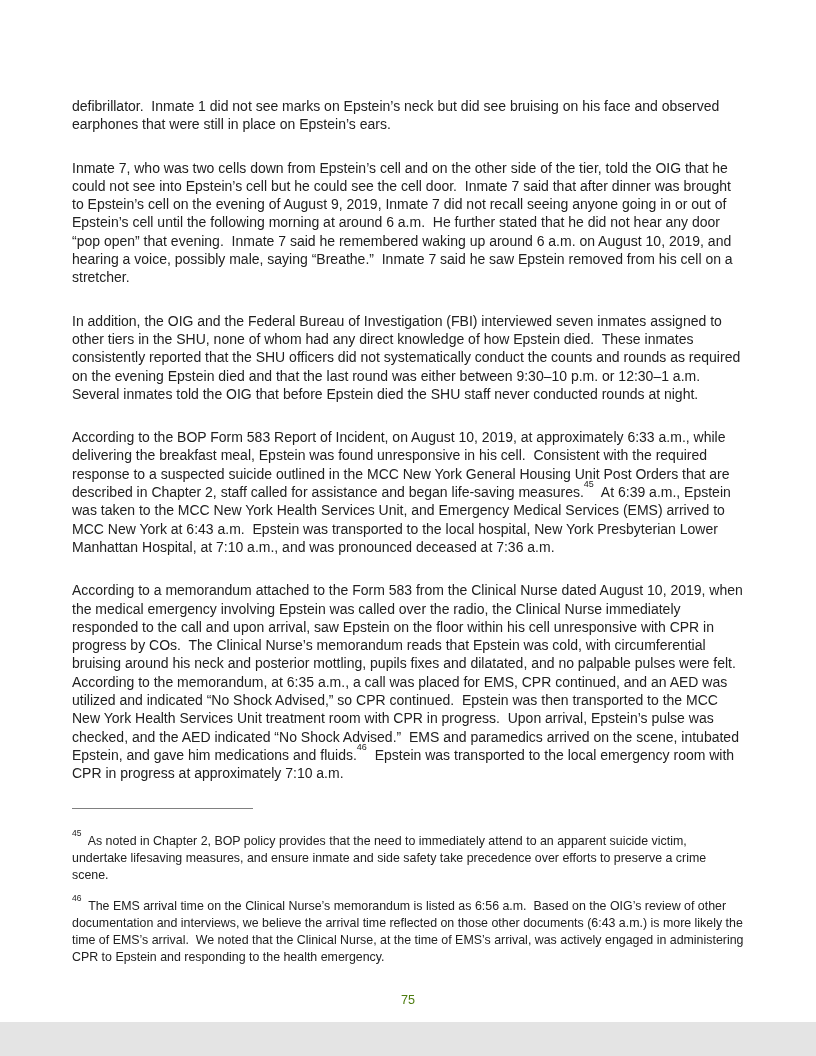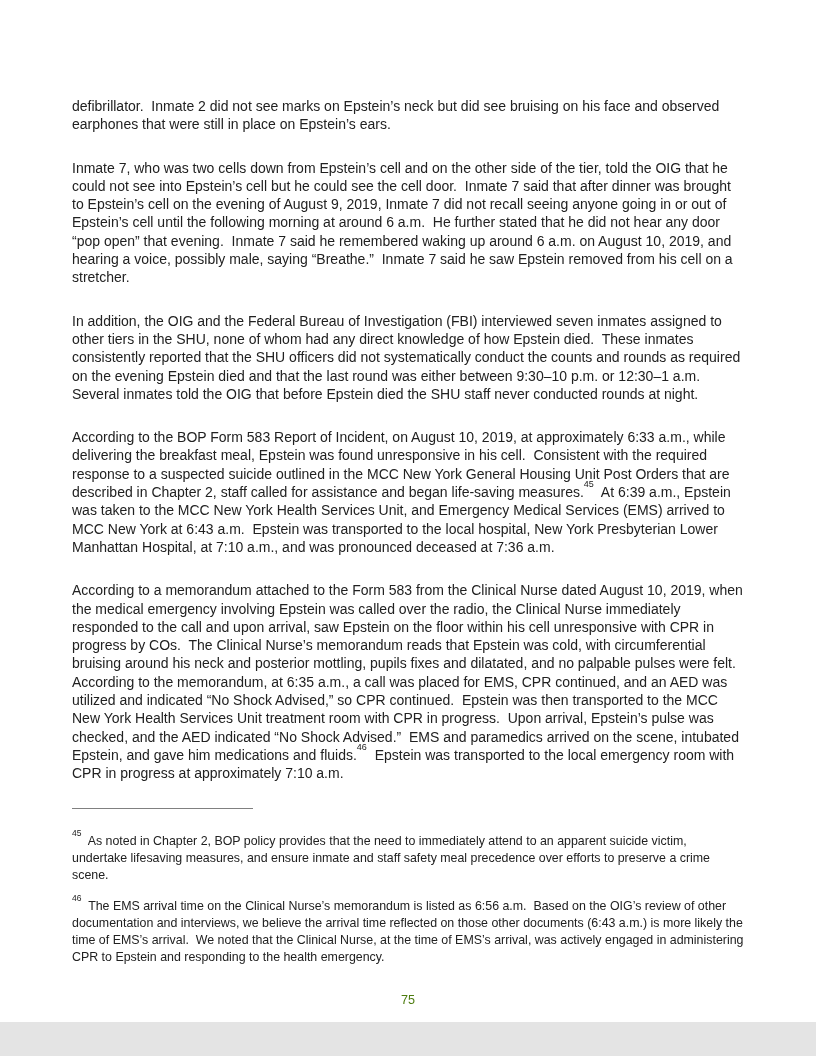--- a/index.html
+++ b/index.html
@@ -67,33 +67,33 @@
     width: 100%; height: 34px;
     background: #e4e4e4;
   }
 </style>
 </head>
 <body>
 
 <div class="page">
   <main class="content">
 
-    <p class="para">defibrillator.  Inmate 2 did not see marks on Epstein’s neck but did see bruising on his face and observed earphones that were still in place on Epstein’s ears.</p>
+    <p class="para">defibrillator.  Inmate 1 did not see marks on Epstein’s neck but did see bruising on his face and observed earphones that were still in place on Epstein’s ears.</p>
 
     <p class="para">Inmate 7, who was two cells down from Epstein’s cell and on the other side of the tier, told the OIG that he could not see into Epstein’s cell but he could see the cell door.  Inmate 7 said that after dinner was brought to Epstein’s cell on the evening of August 9, 2019, Inmate 7 did not recall seeing anyone going in or out of Epstein’s cell until the following morning at around 6 a.m.  He further stated that he did not hear any door “pop open” that evening.  Inmate 7 said he remembered waking up around 6 a.m. on August 10, 2019, and hearing a voice, possibly male, saying “Breathe.”  Inmate 7 said he saw Epstein removed from his cell on a stretcher.</p>
 
     <p class="para">In addition, the OIG and the Federal Bureau of Investigation (FBI) interviewed seven inmates assigned to other tiers in the SHU, none of whom had any direct knowledge of how Epstein died.  These inmates consistently reported that the SHU officers did not systematically conduct the counts and rounds as required on the evening Epstein died and that the last round was either between 9:30–10 p.m. or 12:30–1 a.m.  Several inmates told the OIG that before Epstein died the SHU staff never conducted rounds at night.</p>
 
     <p class="para"><span>According to the BOP Form 583 Report of Incident, on August 10, 2019, at approximately 6:33 a.m., while delivering the breakfast meal, Epstein was found unresponsive in his cell.  Consistent with the required response to a suspected suicide outlined in the MCC New York General Housing Unit Post Orders that are described in Chapter 2, staff called for assistance and began life-saving measures.</span><sup class="fnref">45</sup><span>  At 6:39 a.m., Epstein was taken to the MCC New York Health Services Unit, and Emergency Medical Services (EMS) arrived to MCC New York at 6:43 a.m.  Epstein was transported to the local hospital, New York Presbyterian Lower Manhattan Hospital, at 7:10 a.m., and was pronounced deceased at 7:36 a.m.</span></p>
 
     <p class="para"><span>According to a memorandum attached to the Form 583 from the Clinical Nurse dated August 10, 2019, when the medical emergency involving Epstein was called over the radio, the Clinical Nurse immediately responded to the call and upon arrival, saw Epstein on the floor within his cell unresponsive with CPR in progress by COs.  The Clinical Nurse’s memorandum reads that Epstein was cold, with circumferential bruising around his neck and posterior mottling, pupils fixes and dilatated, and no palpable pulses were felt.  According to the memorandum, at 6:35 a.m., a call was placed for EMS, CPR continued, and an AED was utilized and indicated “No Shock Advised,” so CPR continued.  Epstein was then transported to the MCC New York Health Services Unit treatment room with CPR in progress.  Upon arrival, Epstein’s pulse was checked, and the AED indicated “No Shock Advised.”  EMS and paramedics arrived on the scene, intubated Epstein, and gave him medications and fluids.</span><sup class="fnref">46</sup><span>  Epstein was transported to the local emergency room with CPR in progress at approximately 7:10 a.m.</span></p>
 
     <hr class="footnote-sep">
 
-    <p class="footnote"><sup class="fnmark">45</sup><span>  As noted in Chapter 2, BOP policy provides that the need to immediately attend to an apparent suicide victim, undertake lifesaving measures, and ensure inmate and staff safety meal precedence over efforts to preserve a crime scene.</span></p>
+    <p class="footnote"><sup class="fnmark">45</sup><span>  As noted in Chapter 2, BOP policy provides that the need to immediately attend to an apparent suicide victim, undertake lifesaving measures, and ensure inmate and side safety take precedence over efforts to preserve a crime scene.</span></p>
 
     <p class="footnote"><sup class="fnmark">46</sup><span>  The EMS arrival time on the Clinical Nurse’s memorandum is listed as 6:56 a.m.  Based on the OIG’s review of other documentation and interviews, we believe the arrival time reflected on those other documents (6:43 a.m.) is more likely the time of EMS’s arrival.  We noted that the Clinical Nurse, at the time of EMS’s arrival, was actively engaged in administering CPR to Epstein and responding to the health emergency.</span></p>
 
   </main>
 
   <div class="page-number">75</div>
 
   <div class="footer-bar"></div>
 </div>
 

